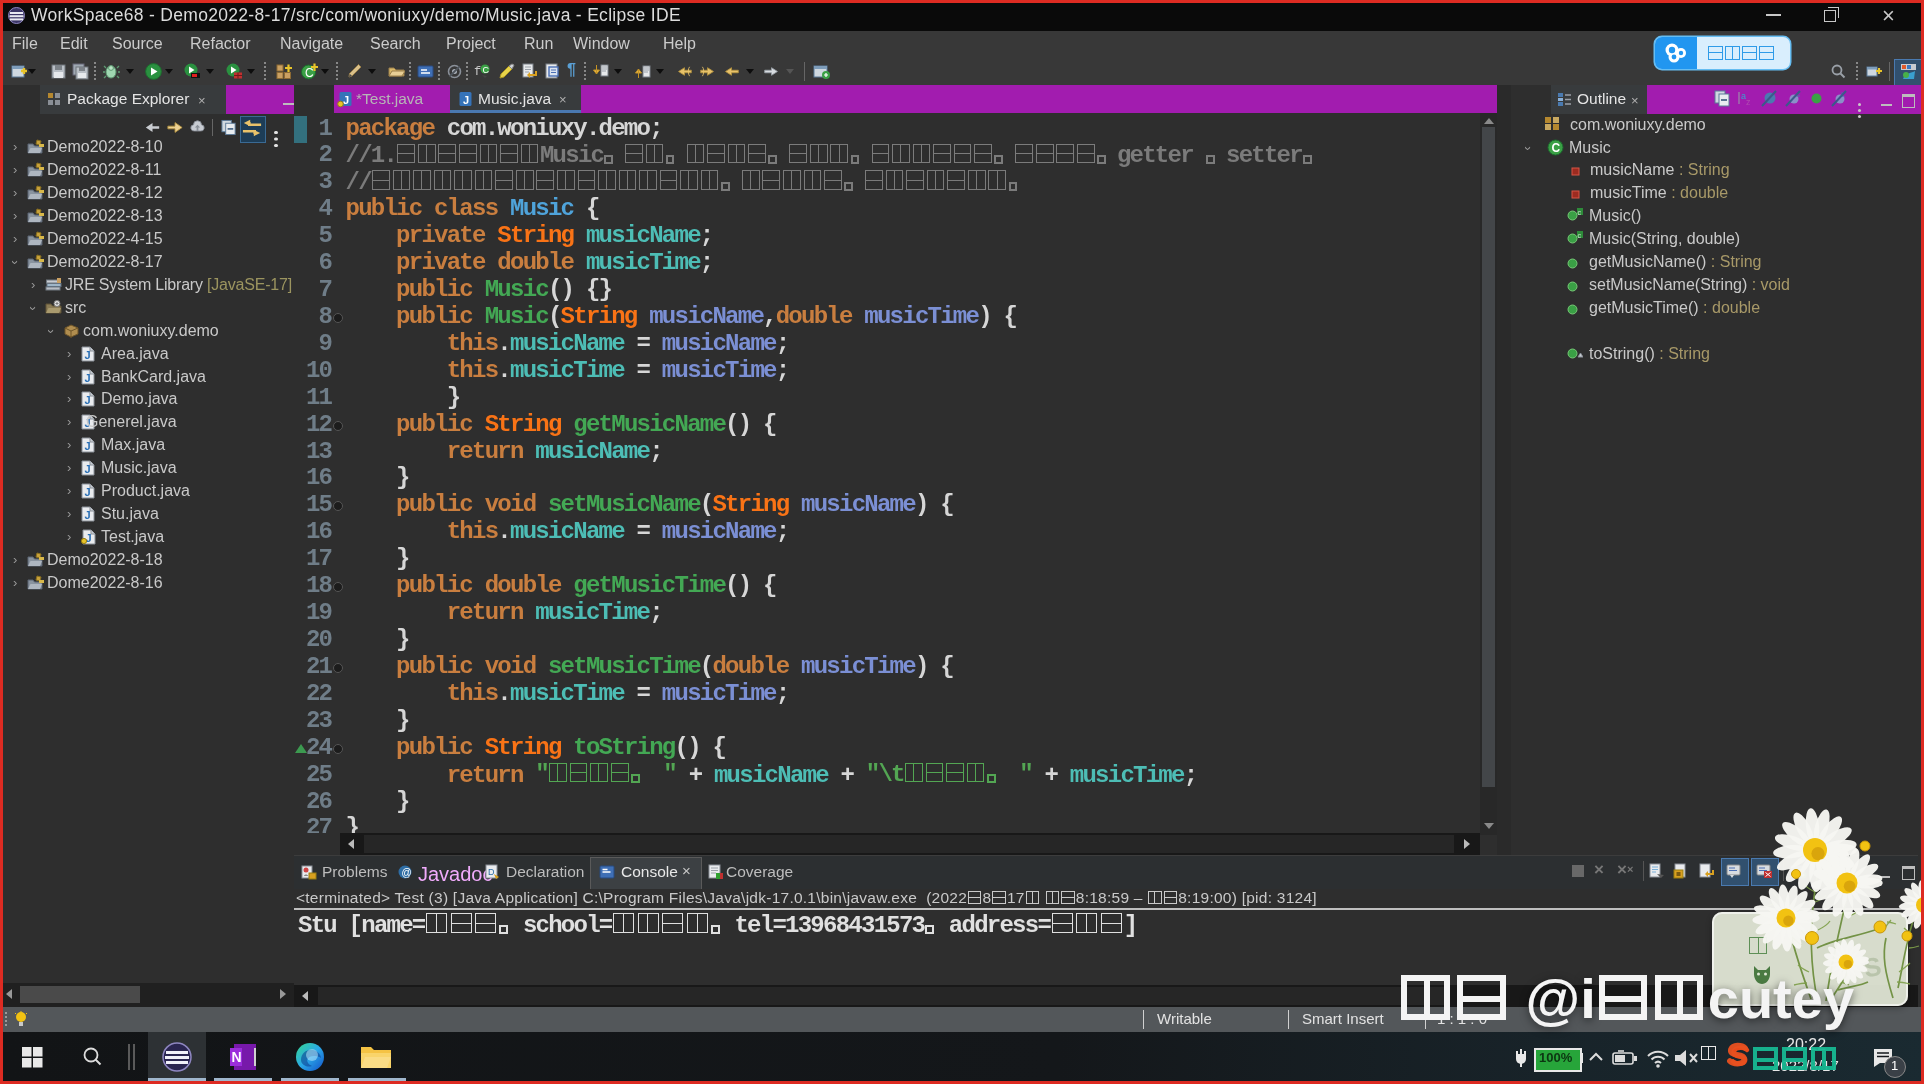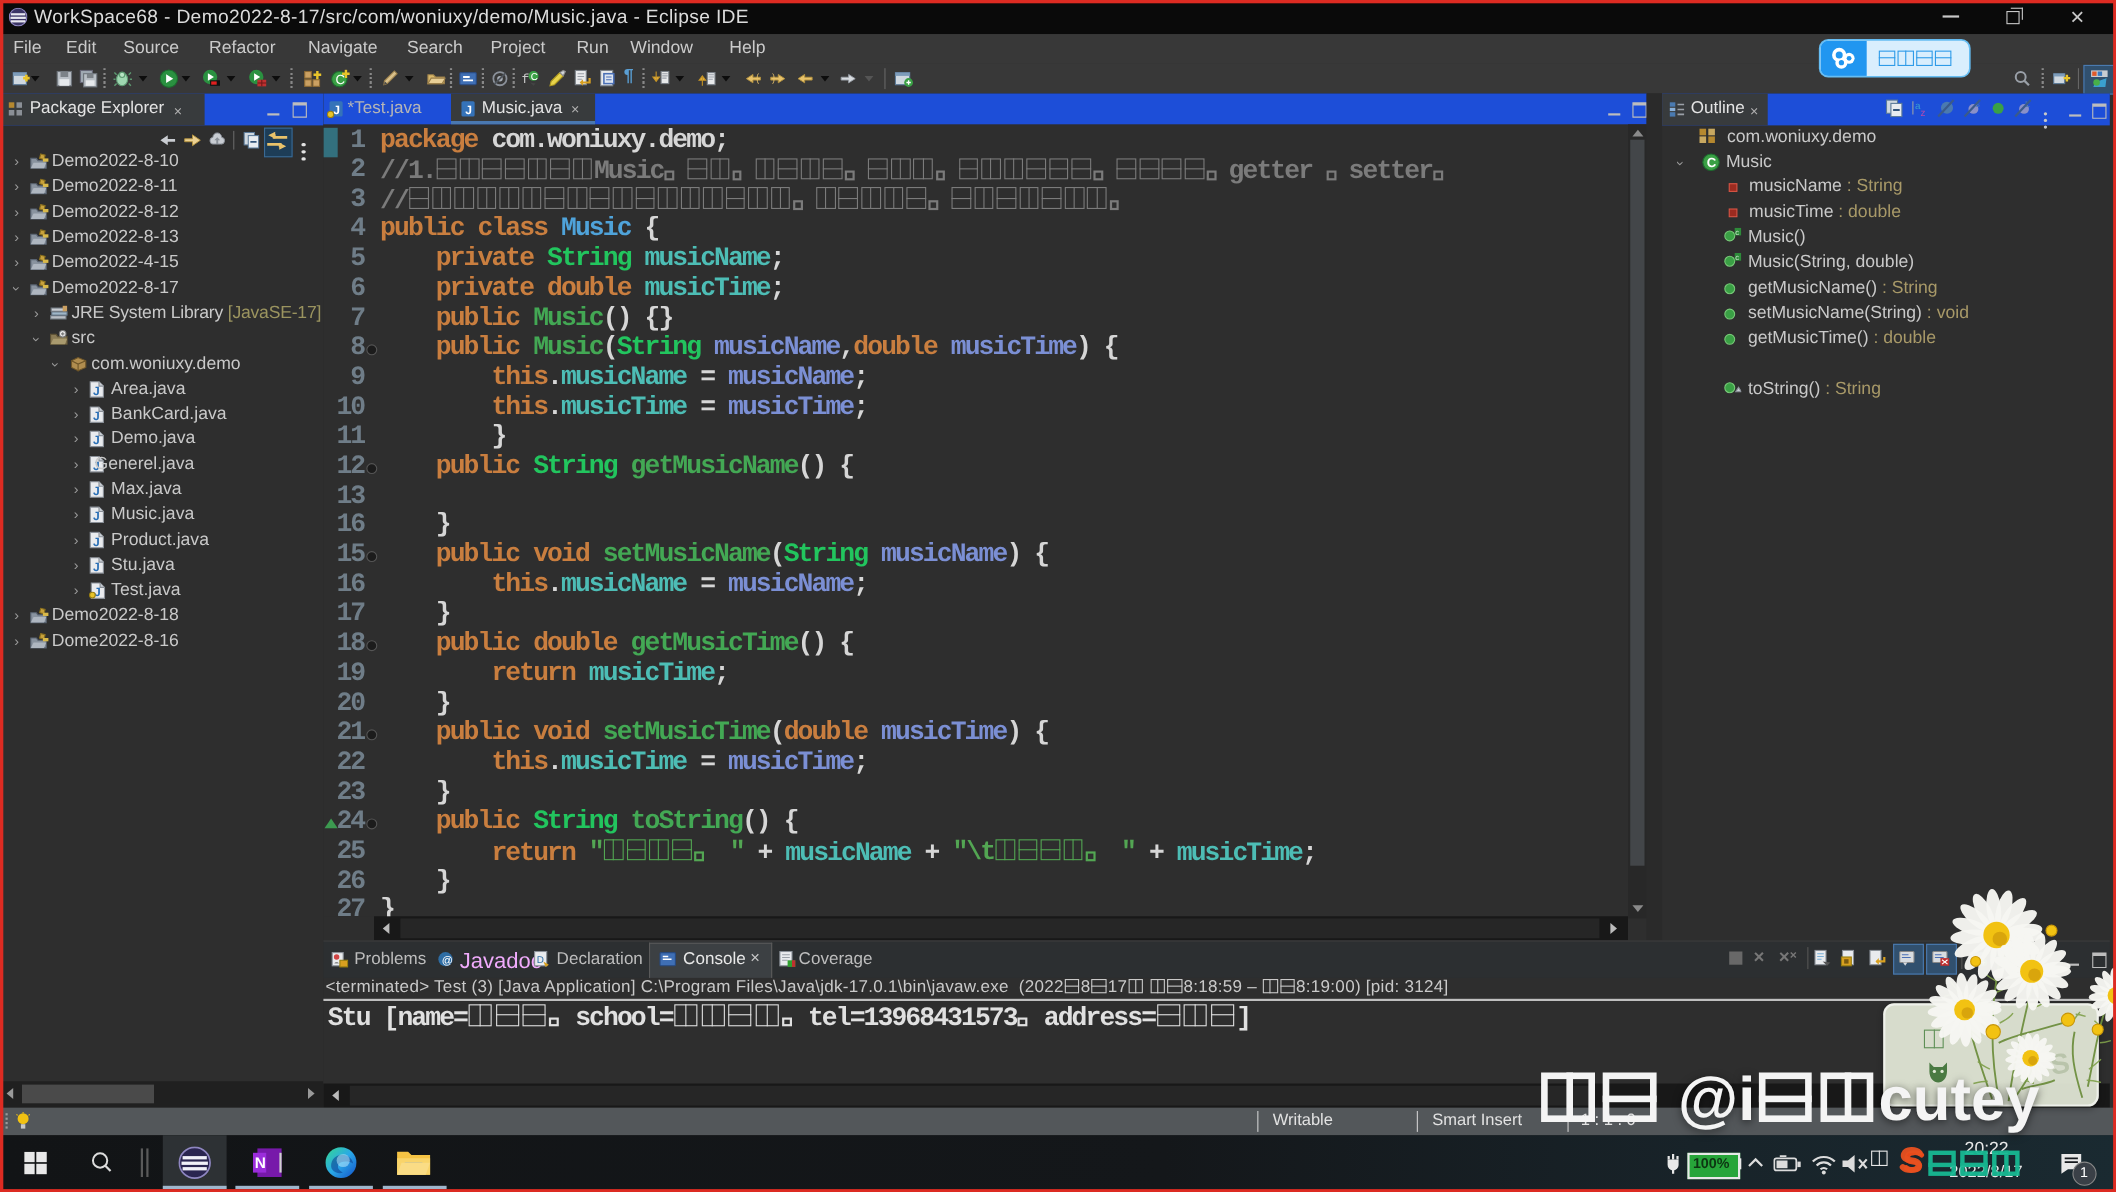--- a/index.html
+++ b/index.html
@@ -19,39 +19,39 @@
 
 #menu{position:absolute;left:0;top:31px;width:1924px;height:27px;background:#383838;}
 #menu span{position:absolute;top:4px;font-size:16px;color:#cbcbcb;}
 
 #toolbar{position:absolute;left:0;top:58px;width:1924px;height:27px;background:#383838;border-bottom:1px solid #282828;}
 .tbi{position:absolute;top:5px;width:17px;height:17px;}
 .tbsep{position:absolute;top:4px;width:2px;height:19px;background-image:repeating-linear-gradient(#888 0 2px,transparent 2px 4px);}
 .dd{position:absolute;top:11px;width:0;height:0;border-left:4.5px solid transparent;border-right:4.5px solid transparent;border-top:5px solid #0d0d0d;}
 .dd.dim{border-top-color:#555;}
 
-.tabrow{position:absolute;background:#1d4ed8;}
+.tabrow{position:absolute;background:#a21caf;margin-left:40px;}
 .tab{position:absolute;top:0;height:100%;}
 .tab .tx{position:absolute;top:5px;font-size:15.5px;color:#b6b6b6;white-space:pre;}
 .tab.act{background:#383b3d;}
 .tab.act .tx{color:#e4e4e4;}
 .tclose{position:absolute;top:8px;font-size:13px;color:#b0b0b0;}
 .minmax{position:absolute;width:11px;height:10px;}
 .mm-min{border-bottom:2px solid #bdbdbd;height:8px;}
 .mm-max{border:1.6px solid #bdbdbd;border-top:3px solid #bdbdbd;}
 
 .trow{position:absolute;white-space:nowrap;font-size:16px;color:#c9c9c9;}
 .chev{display:inline-block;color:#9a9a9a;font-size:13px;}
 
 #code{position:absolute;left:0;top:30.5px;width:1186px;height:720px;overflow:hidden;
  font-family:"Liberation Mono",monospace;font-weight:bold;font-size:24px;letter-spacing:-1.75px;}
 .cl{position:absolute;left:0;height:26.92px;line-height:26.5px;white-space:pre;color:#d6d6d6;}
 .cl .no{position:absolute;left:0;width:37px;text-align:right;color:#6f7d88;font-weight:bold;letter-spacing:-1.9px;}
 .cl .cd{position:absolute;left:51.5px;top:0;}
-.k{color:#c97e3f;} .t{color:#22c55e;font-family:Liberation Mono, monospace;} .cn{color:#4fa3da;} .m{color:#43a854;}
+.k{color:#c97e3f;} .t{color:#f97316;font-family:Liberation Mono, monospace;} .cn{color:#4fa3da;} .m{color:#43a854;}
 .f{color:#4dbdb5;} .pr{color:#7b8fd4;} .s{color:#53a653;} .cm{color:#7b7b7b;text-align:right;}
 #code .g{width:20.55px;}
 .mdot{position:absolute;width:8px;height:8px;border-radius:50%;background:#1c1c1c;border:1px solid #555;}
 
 .sbh{position:absolute;background:#161616;}
 .sbth{position:absolute;background:#2f2f2f;}
 #cline2 .g{width:24.6px;}
 #wm .g::before{border-width:6px;}
 #wm .g::after{border-top-width:6px;}
 #wm .g.v::after{border-left-width:6px;border-top:none;}
@@ -524,21 +524,21 @@
   <div class="cl" style="top:53.84px;width:1184px"><span class="no">3</span><span class="cd"><span class="cm">//<span class="g"></span><span class="g v"></span><span class="g v"></span><span class="g v"></span><span class="g v"></span><span class="g v"></span><span class="g"></span><span class="g v"></span><span class="g"></span><span class="g v"></span><span class="g"></span><span class="g v"></span><span class="g v"></span><span class="g v"></span><span class="g"></span><span class="g v"></span><span class="g v"></span><span class="g p"></span><span class="g v"></span><span class="g"></span><span class="g v"></span><span class="g v"></span><span class="g"></span><span class="g p"></span><span class="g"></span><span class="g v"></span><span class="g"></span><span class="g v"></span><span class="g"></span><span class="g v"></span><span class="g v"></span><span class="g p"></span></span></span></div>
   <div class="cl" style="top:80.76px;width:1184px"><span class="no">4</span><span class="cd"><span class="k">public class</span> <span class="cn">Music</span> {</span></div>
   <div class="cl" style="top:107.68px;width:1184px"><span class="no">5</span><span class="cd">    <span class="k">private</span> <span class="t">String</span> <span class="f">musicName</span>;</span></div>
   <div class="cl" style="top:134.60px;width:1184px"><span class="no">6</span><span class="cd">    <span class="k">private</span> <span class="k">double</span> <span class="f">musicTime</span>;</span></div>
   <div class="cl" style="top:161.52px;width:1184px"><span class="no">7</span><span class="cd">    <span class="k">public</span> <span class="m">Music</span>() {}</span></div>
   <div class="cl" style="top:188.44px;width:1184px"><span class="no">8</span><span class="mdot" style="left:39px;top:9px"></span><span class="cd">    <span class="k">public</span> <span class="m">Music</span>(<span class="t">String</span> <span class="pr">musicName</span>,<span class="k">double</span> <span class="pr">musicTime</span>) {</span></div>
   <div class="cl" style="top:215.36px;width:1184px"><span class="no">9</span><span class="cd">        <span class="k">this</span>.<span class="f">musicName</span> = <span class="pr">musicName</span>;</span></div>
   <div class="cl" style="top:242.28px;width:1184px"><span class="no">10</span><span class="cd">        <span class="k">this</span>.<span class="f">musicTime</span> = <span class="pr">musicTime</span>;</span></div>
   <div class="cl" style="top:269.20px;width:1184px"><span class="no">11</span><span class="cd">        }</span></div>
   <div class="cl" style="top:296.12px;width:1184px"><span class="no">12</span><span class="mdot" style="left:39px;top:9px"></span><span class="cd">    <span class="k">public</span> <span class="t">String</span> <span class="m">getMusicName</span>() {</span></div>
-  <div class="cl" style="top:323.04px;width:1184px"><span class="no">13</span></div>
+  <div class="cl" style="top:323.04px;width:1184px"><span class="no">13</span><span class="cd">        <span class="k">return</span> <span class="f">musicName</span>;</span></div>
   <div class="cl" style="top:349.96px;width:1184px"><span class="no">16</span><span class="cd">    }</span></div>
   <div class="cl" style="top:376.88px;width:1184px"><span class="no">15</span><span class="mdot" style="left:39px;top:9px"></span><span class="cd">    <span class="k">public</span> <span class="k">void</span> <span class="m">setMusicName</span>(<span class="t">String</span> <span class="pr">musicName</span>) {</span></div>
   <div class="cl" style="top:403.80px;width:1184px"><span class="no">16</span><span class="cd">        <span class="k">this</span>.<span class="f">musicName</span> = <span class="pr">musicName</span>;</span></div>
   <div class="cl" style="top:430.72px;width:1184px"><span class="no">17</span><span class="cd">    }</span></div>
   <div class="cl" style="top:457.64px;width:1184px"><span class="no">18</span><span class="mdot" style="left:39px;top:9px"></span><span class="cd">    <span class="k">public</span> <span class="k">double</span> <span class="m">getMusicTime</span>() {</span></div>
   <div class="cl" style="top:484.56px;width:1184px"><span class="no">19</span><span class="cd">        <span class="k">return</span> <span class="f">musicTime</span>;</span></div>
   <div class="cl" style="top:511.48px;width:1184px"><span class="no">20</span><span class="cd">    }</span></div>
   <div class="cl" style="top:538.40px;width:1184px"><span class="no">21</span><span class="mdot" style="left:39px;top:9px"></span><span class="cd">    <span class="k">public</span> <span class="k">void</span> <span class="m">setMusicTime</span>(<span class="k">double</span> <span class="pr">musicTime</span>) {</span></div>
   <div class="cl" style="top:565.32px;width:1184px"><span class="no">22</span><span class="cd">        <span class="k">this</span>.<span class="f">musicTime</span> = <span class="pr">musicTime</span>;</span></div>
   <div class="cl" style="top:592.24px;width:1184px"><span class="no">23</span><span class="cd">    }</span></div>

